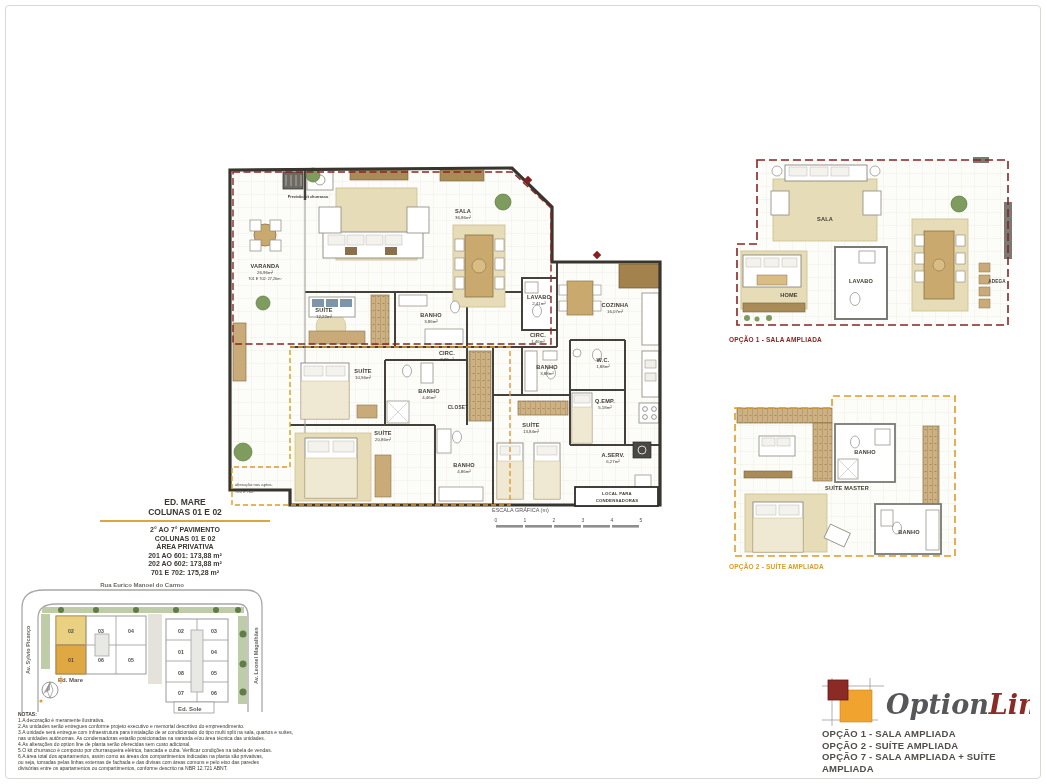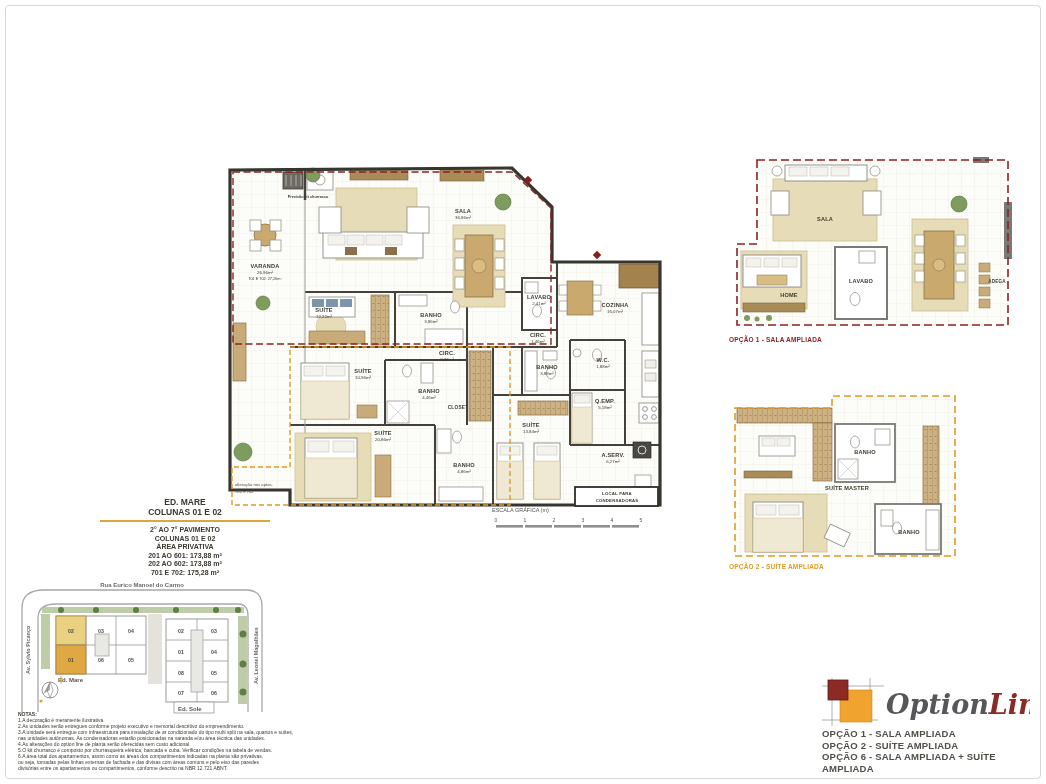--- a/index.html
+++ b/index.html
@@ -496,14 +496,14 @@
     <rect x="22" y="14" width="32" height="32" fill="#f0a32f" stroke="#c8831f" stroke-width="0.6"></rect>
     <rect x="10" y="4" width="20" height="20" fill="#8c2b26" stroke="#5f1b18" stroke-width="0.8"></rect>
     <text x="68" y="38" style="font-family:'DejaVu Serif',serif;font-style:italic;font-weight:bold;font-size:27px;">
       <tspan fill="#57575b">Option</tspan><tspan fill="#8c2b26">Line</tspan>
     </text>
   </svg>
 </div>
 <div class="abs logo-opts">
   <div>OPÇÃO 1 - SALA AMPLIADA</div>
   <div>OPÇÃO 2 - SUÍTE AMPLIADA</div>
-  <div>OPÇÃO 6 - SALA AMPLIADA + SUÍTE AMPLIADA</div>
+  <div>OPÇÃO 7 - SALA AMPLIADA + SUÍTE AMPLIADA</div>
 </div>
 
 </body></html>

